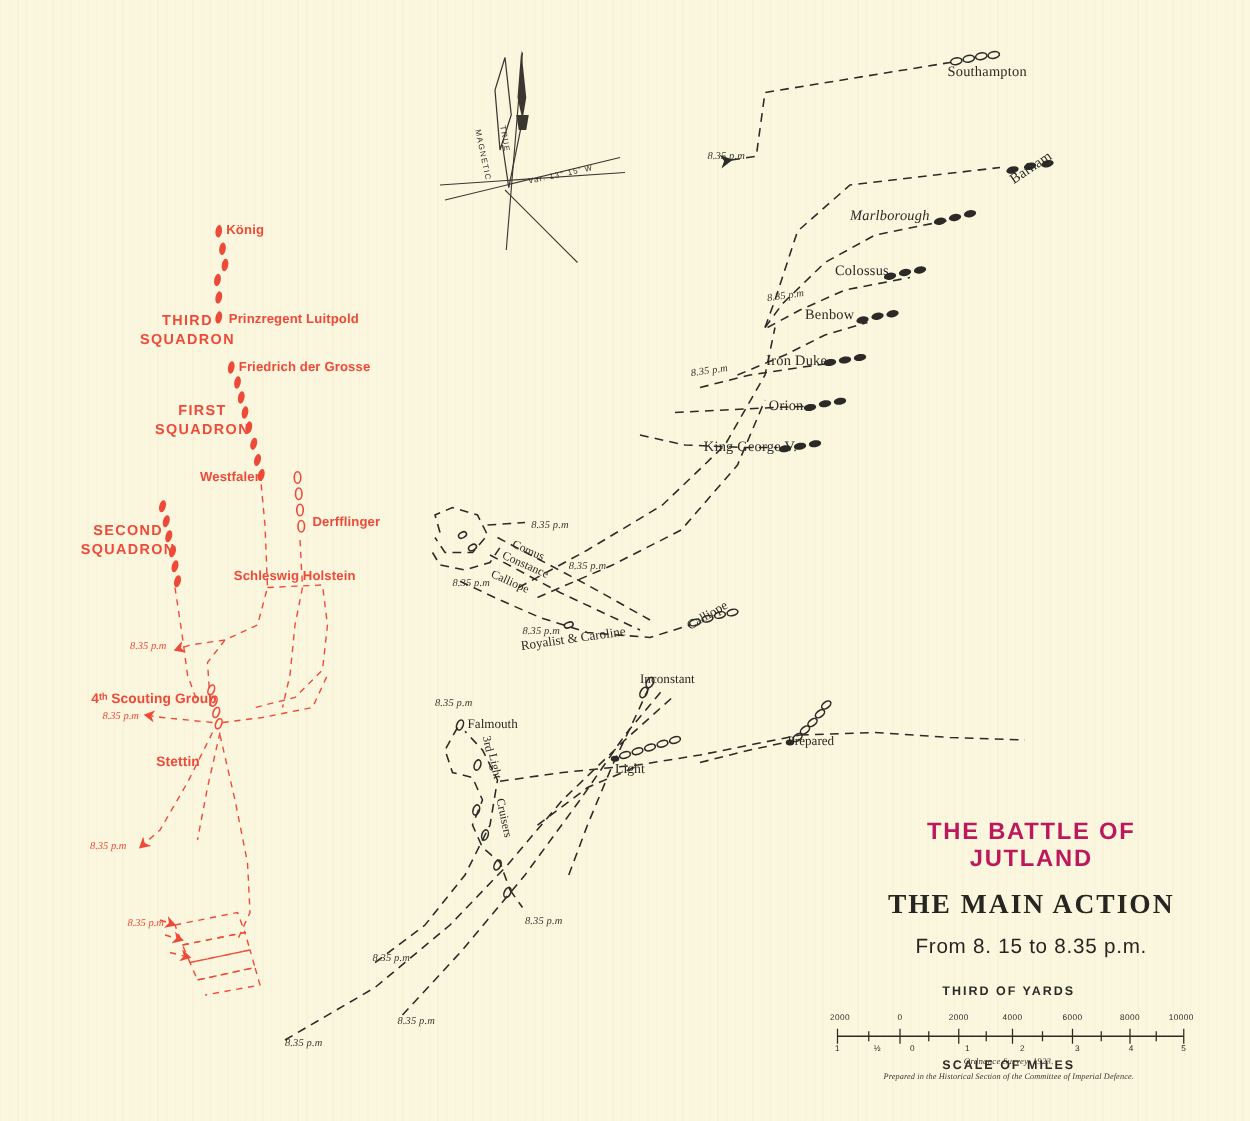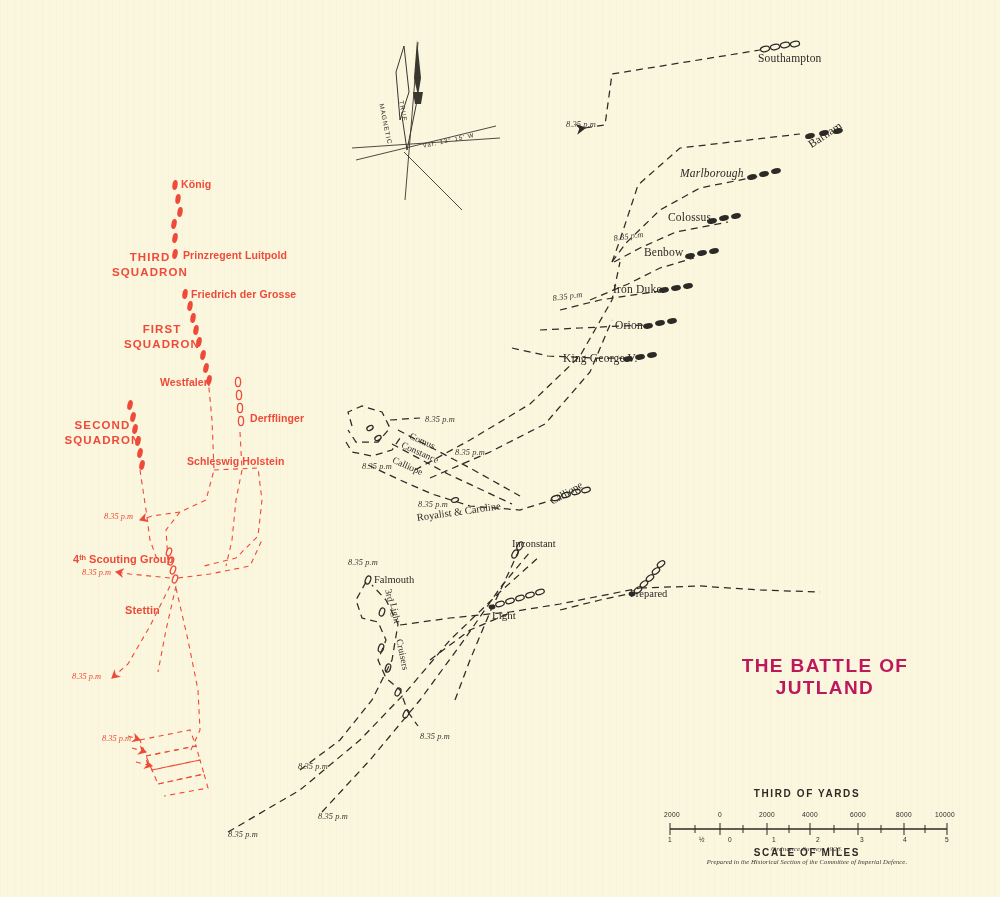--- a/index.html
+++ b/index.html
@@ -368,20 +368,22 @@
   <div class="lbl time-bk" style="left:362px;top:462px;">8.35 p.m</div>
   <div class="lbl time-bk" style="left:418px;top:500px;">8.35 p.m</div>
   <div class="lbl time-bk" style="left:348px;top:558px;">8.35 p.m</div>
   <div class="lbl time-bk" style="left:420px;top:732px;">8.35 p.m</div>
   <div class="lbl time-bk" style="left:298px;top:762px;">8.35 p.m</div>
   <div class="lbl time-bk" style="left:318px;top:812px;">8.35 p.m</div>
   <div class="lbl time-bk" style="left:228px;top:830px;">8.35 p.m</div>
 
   <div id="titleblock">
     <div class="t1">THE BATTLE OF JUTLAND</div>
+    <div class="t2">THE MAIN ACTION</div>
+    <div class="t3">From 8. 15 to 8.35 p.m.</div>
   </div>
 
   <div id="scaleblock">
     <div class="sc-cap">THIRD OF YARDS</div>
     <div style="position:relative;height:34px;margin-top:12px;">
 
       <div class="sc-tick-lbl" style="left:10px;top:0;">2000</div>
       <div class="sc-tick-lbl" style="left:58px;top:0;">0</div>
       <div class="sc-tick-lbl" style="left:105px;top:0;">2000</div>
       <div class="sc-tick-lbl" style="left:148px;top:0;">4000</div>

